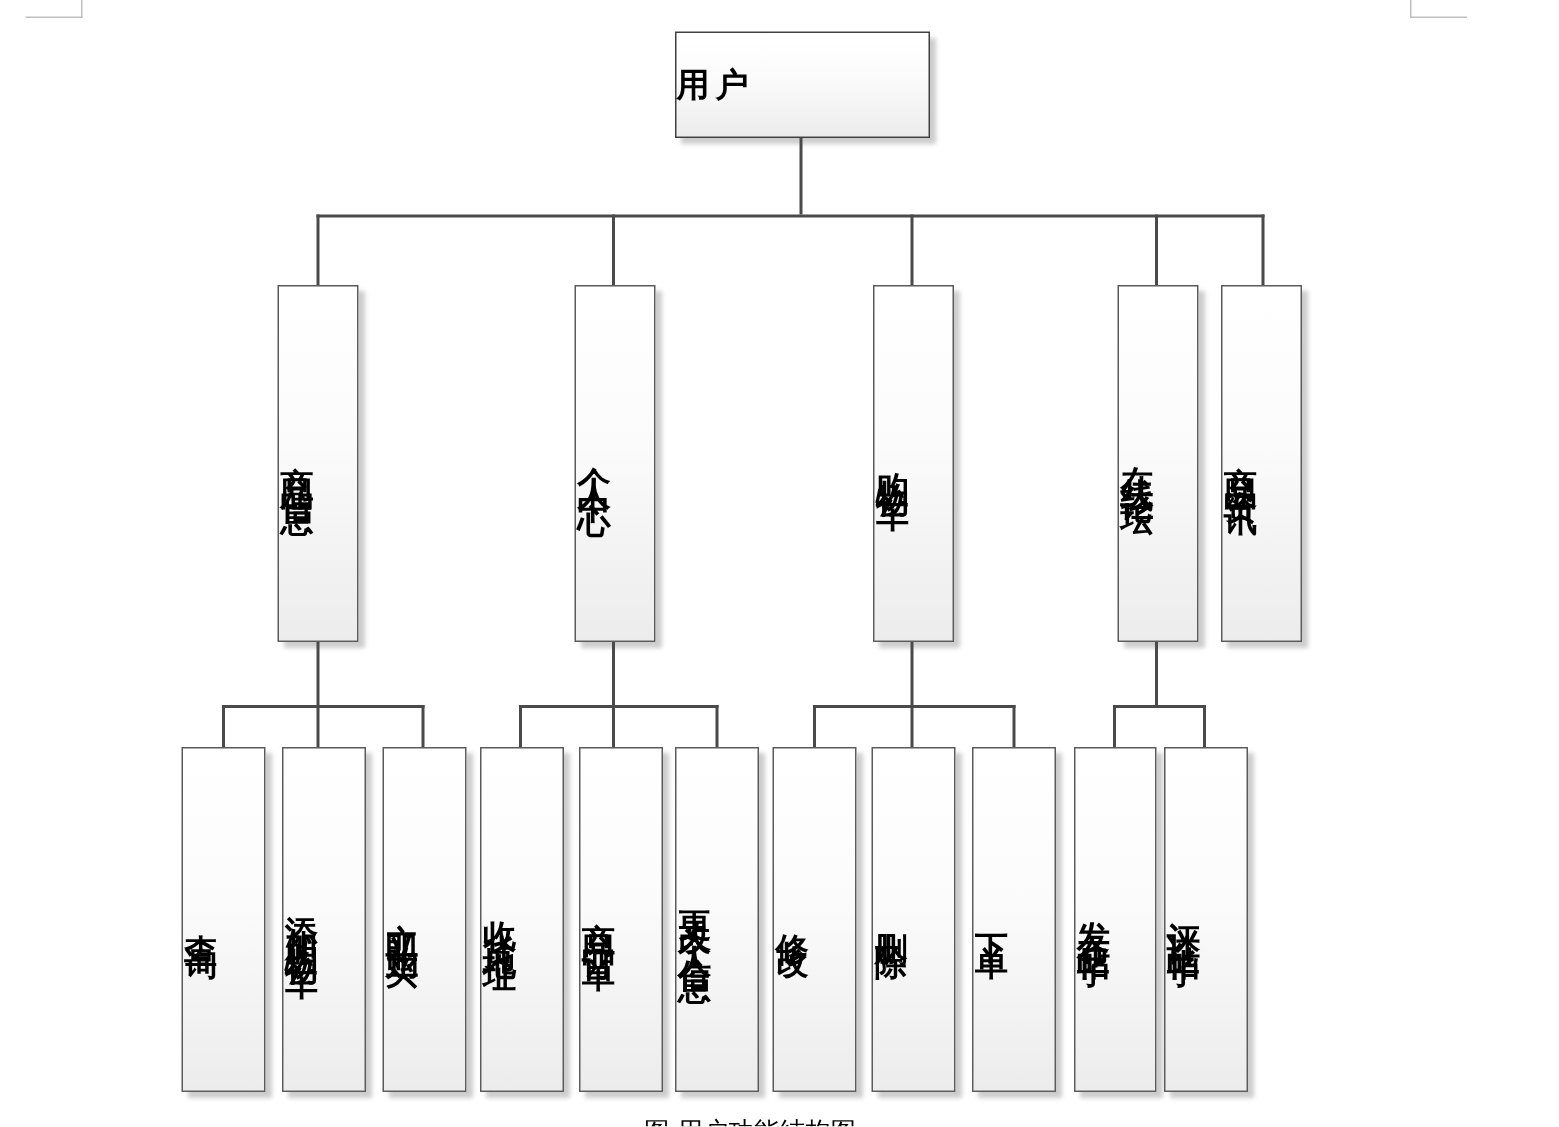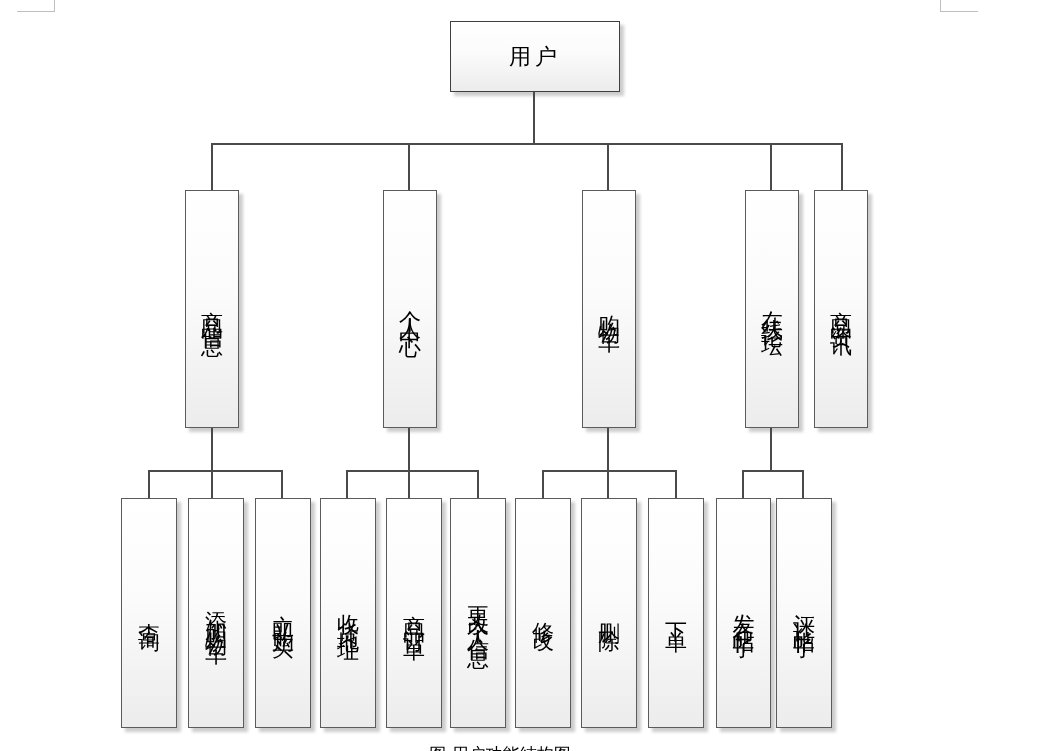--- a/index.html
+++ b/index.html
@@ -14,21 +14,21 @@
   html,body{margin:0;padding:0;background:#ffffff;}
   #canvas{
     position:relative;width:1039px;height:751px;background:#ffffff;
     overflow:hidden;font-family:"DejaVu Sans",sans-serif;color:var(--text);
   }
   .node{
     position:absolute;box-sizing:border-box;
     border:1px solid var(--box-border);
     background:linear-gradient(180deg,var(--box-fill-top) 0%,#fbfbfb 45%,var(--box-fill-bottom) 100%);
     box-shadow:4px 4px 3px var(--shadow);
-    display:flex;align-items:center;justify-content:center;
+    display:flex;align-items:center;justify-content:flex-start;font-weight:bold;
   }
   .node.root-node{border-color:#3f3f3f;}
   .hlabel{font-size:22px;letter-spacing:4px;white-space:nowrap;}
   .vlabel{
     writing-mode:vertical-rl;text-orientation:upright;
     font-size:22px;letter-spacing:8px;line-height:1;white-space:nowrap;
   }
   .line{position:absolute;background:var(--line);}
   .corner-mark{position:absolute;box-sizing:border-box;}
   #mark-tl{left:17px;top:0;width:38px;height:12px;

